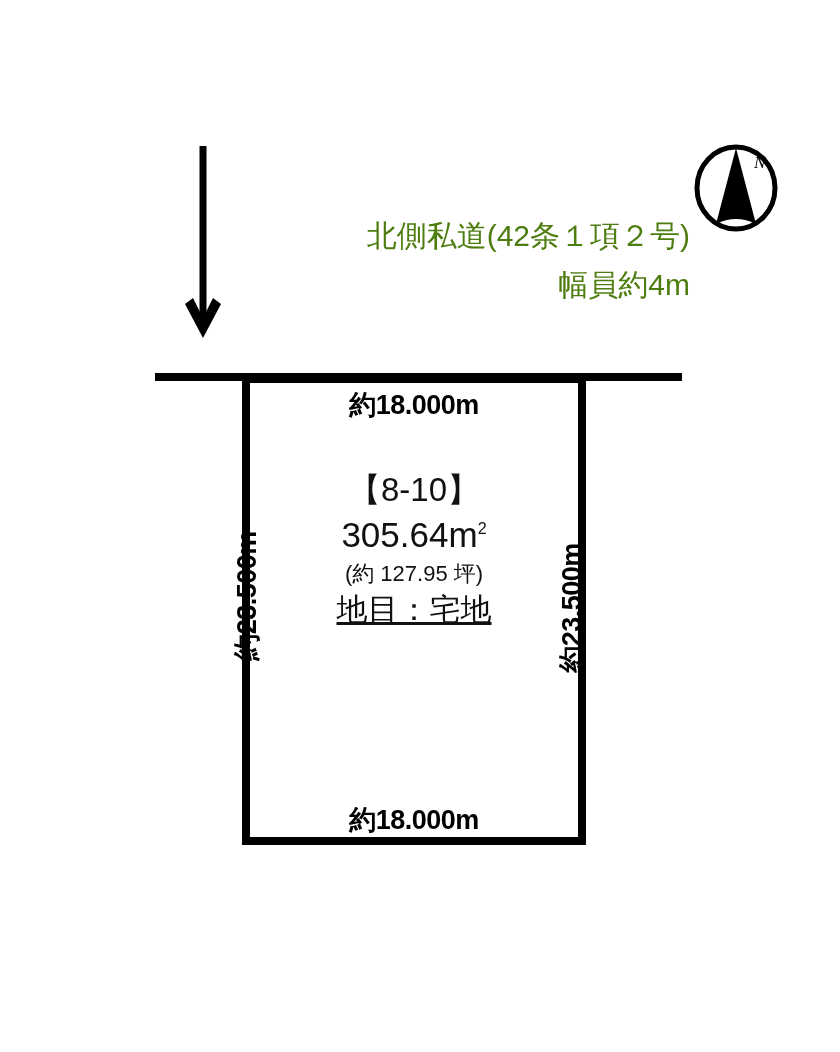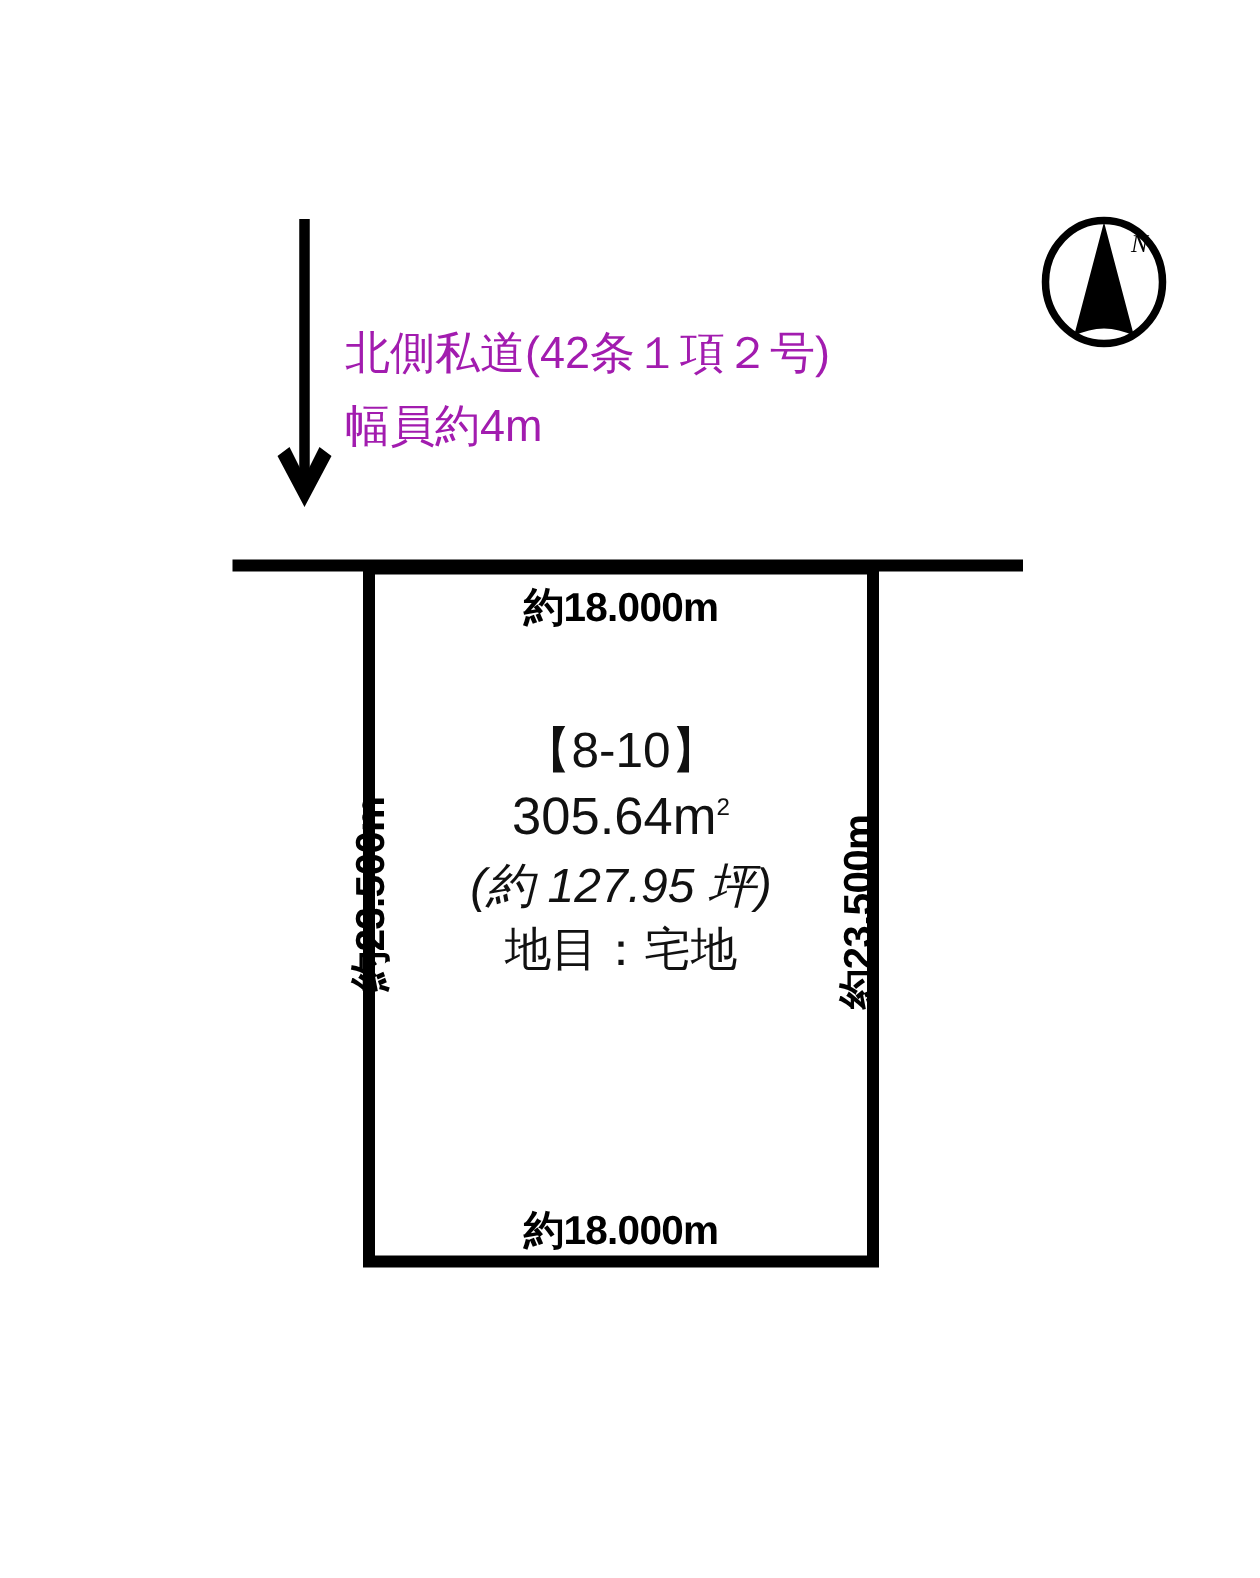--- a/index.html
+++ b/index.html
@@ -95,48 +95,48 @@
     transform: translate(-50%, -50%) rotate(-90deg);
     transform-origin: center center;
   }
 
   
   .road-note {
     position: absolute;
     left: 230px;
     top: 212px;
     width: 460px;
-    text-align: left;
+    text-align: right;
     font-size: 30px;
     line-height: 1.62;
-    color: #a21caf;
+    color: #4d7c0f;
     white-space: nowrap;
   }
   .road-note-line { display: block; }
 
   
   .lot-info {
     position: absolute;
     left: 252px;
-    top: 478px;
+    top: 468px;
     width: 324px;
     text-align: center;
     font-size: 33px;
     line-height: 1.34;
     color: #111111;
   }
   .lot-info-line { display: block; white-space: nowrap; }
   .lot-info-area { font-size: 35px; }
   .lot-info-sup {
     font-size: 0.46em;
     vertical-align: super;
     line-height: 0;
   }
-  .lot-info-tsubo { font-size: 32px; font-style: italic; }
-  .lot-info-attr { font-size: 31px; }
+  .lot-info-tsubo { font-size: 22px; }
+  .lot-info-attr { font-size: 31px; text-decoration: underline; }
 </style>
 </head>
 <body>
 
 <div id="plot-canvas">
 
   <div class="road-arrow">
     <svg width="40" height="196" viewBox="0 0 40 196" aria-hidden="true">
       <rect x="16.5" y="0" width="7" height="172" fill="#000000"></rect>
       <path d="M 20 192 L 2 158 L 10 152 L 20 172 L 30 152 L 38 158 Z" fill="#000000"></path>

